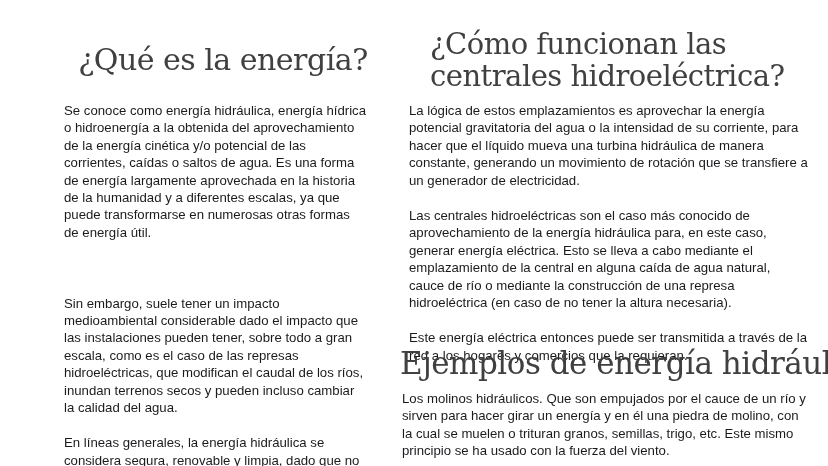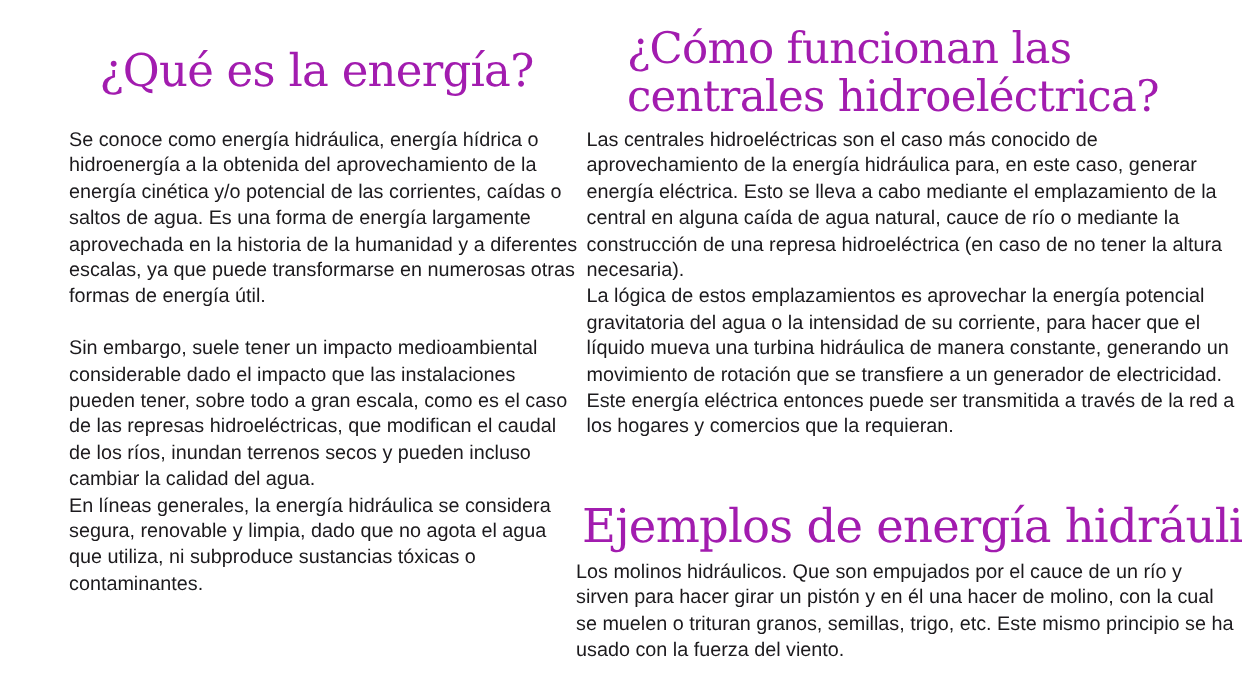--- a/index.html
+++ b/index.html
@@ -1,34 +1,34 @@
 <!DOCTYPE html>
 <html><head>
   <meta charset="utf-8">
   <style>
     html, body { margin: 0; padding: 0; background: #ffffff; }
     body { width: 828px; height: 466px; position: relative; overflow: hidden; }
     .heading {
       position: absolute;
       font-family: "DejaVu Serif", serif;
-      color: #a21caf;
+      color: #404040;
       font-weight: normal;
-      margin: 4px;
+      margin: 16px;
       letter-spacing: -0.5px;
       white-space: nowrap;
     }
     .body {
       position: absolute;
       font-family: "Liberation Sans", sans-serif;
       font-size: 13.2px;
       line-height: 17.4px;
       color: #1c1a1d;
       margin: 0;
     }
-    .body p { margin: 0; }
+    .body p { margin: 18px; }
     .gap { height: 17.4px; }
     #h1 { left: 0; width: 414px; top: 26px; font-size: 30px; text-align: center; }
     #h2 { left: 414px; width: 414px; top: 12px; font-size: 29px; line-height: 32px; text-align: left; }
     #h3 { left: 384px; top: 330px; font-size: 31px; line-height: 34px; }
     #b1 { left: 46px; top: 84px; width: 340px; }
     #b2 { left: 391px; top: 84px; width: 436px; }
     #b3 { left: 384px; top: 372px; width: 440px; }
   </style>
 </head>
 <body>
@@ -41,22 +41,22 @@
   <p>Sin embargo, suele tener un impacto medioambiental considerable dado el impacto que las instalaciones pueden tener, sobre todo a gran escala, como es el caso de las represas hidroeléctricas, que modifican el caudal de los ríos, inundan terrenos secos y pueden incluso cambiar la calidad del agua.</p>
   <p>En líneas generales, la energía hidráulica se considera segura, renovable y limpia, dado que no agota el agua que utiliza, ni subproduce sustancias tóxicas o contaminantes.</p>
 </div>
 
 <h2 id="h2" class="heading">
   <span>¿Cómo funcionan las</span><br>
   <span>centrales hidroeléctrica?</span>
 </h2>
 
 <div id="b2" class="body">
+  <p>La lógica de estos emplazamientos es aprovechar la energía potencial gravitatoria del agua o la intensidad de su corriente, para hacer que el líquido mueva una turbina hidráulica de manera constante, generando un movimiento de rotación que se transfiere a un generador de electricidad.</p>
   <p>Las centrales hidroeléctricas son el caso más conocido de aprovechamiento de la energía hidráulica para, en este caso, generar energía eléctrica. Esto se lleva a cabo mediante el emplazamiento de la central en alguna caída de agua natural, cauce de río o mediante la construcción de una represa hidroeléctrica (en caso de no tener la altura necesaria).</p>
-  <p>La lógica de estos emplazamientos es aprovechar la energía potencial gravitatoria del agua o la intensidad de su corriente, para hacer que el líquido mueva una turbina hidráulica de manera constante, generando un movimiento de rotación que se transfiere a un generador de electricidad.</p>
   <p>Este energía eléctrica entonces puede ser transmitida a través de la red a los hogares y comercios que la requieran.</p>
 </div>
 
 <h2 id="h3" class="heading">Ejemplos de energía hidráulica</h2>
 
 <div id="b3" class="body">
-  <p>Los molinos hidráulicos. Que son empujados por el cauce de un río y sirven para hacer girar un pistón y en él una hacer de molino, con la cual se muelen o trituran granos, semillas, trigo, etc. Este mismo principio se ha usado con la fuerza del viento.</p>
+  <p>Los molinos hidráulicos. Que son empujados por el cauce de un río y sirven para hacer girar un energía y en él una piedra de molino, con la cual se muelen o trituran granos, semillas, trigo, etc. Este mismo principio se ha usado con la fuerza del viento.</p>
 </div>
 
 </body></html>

